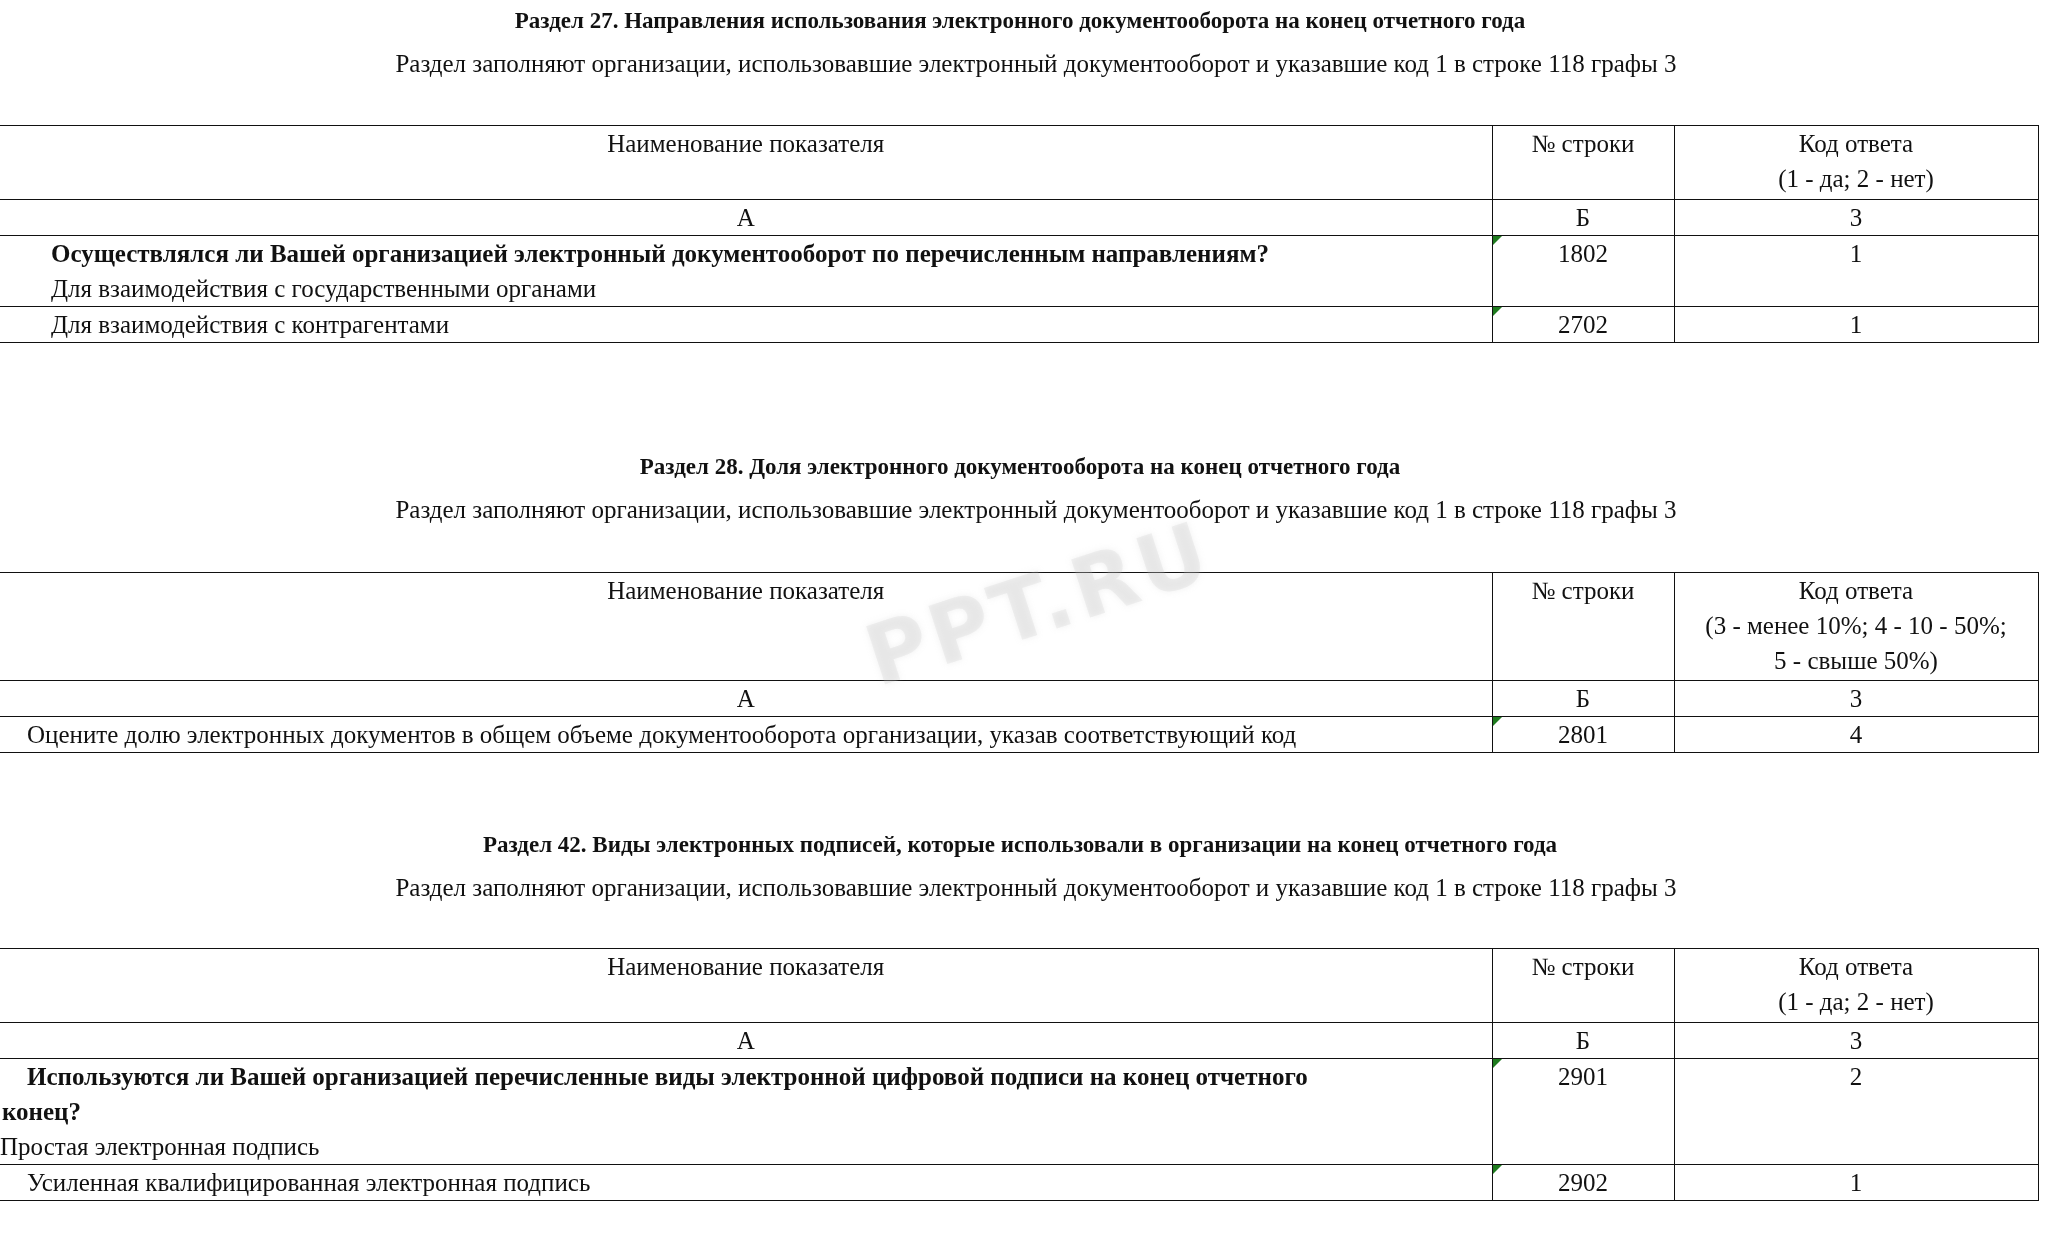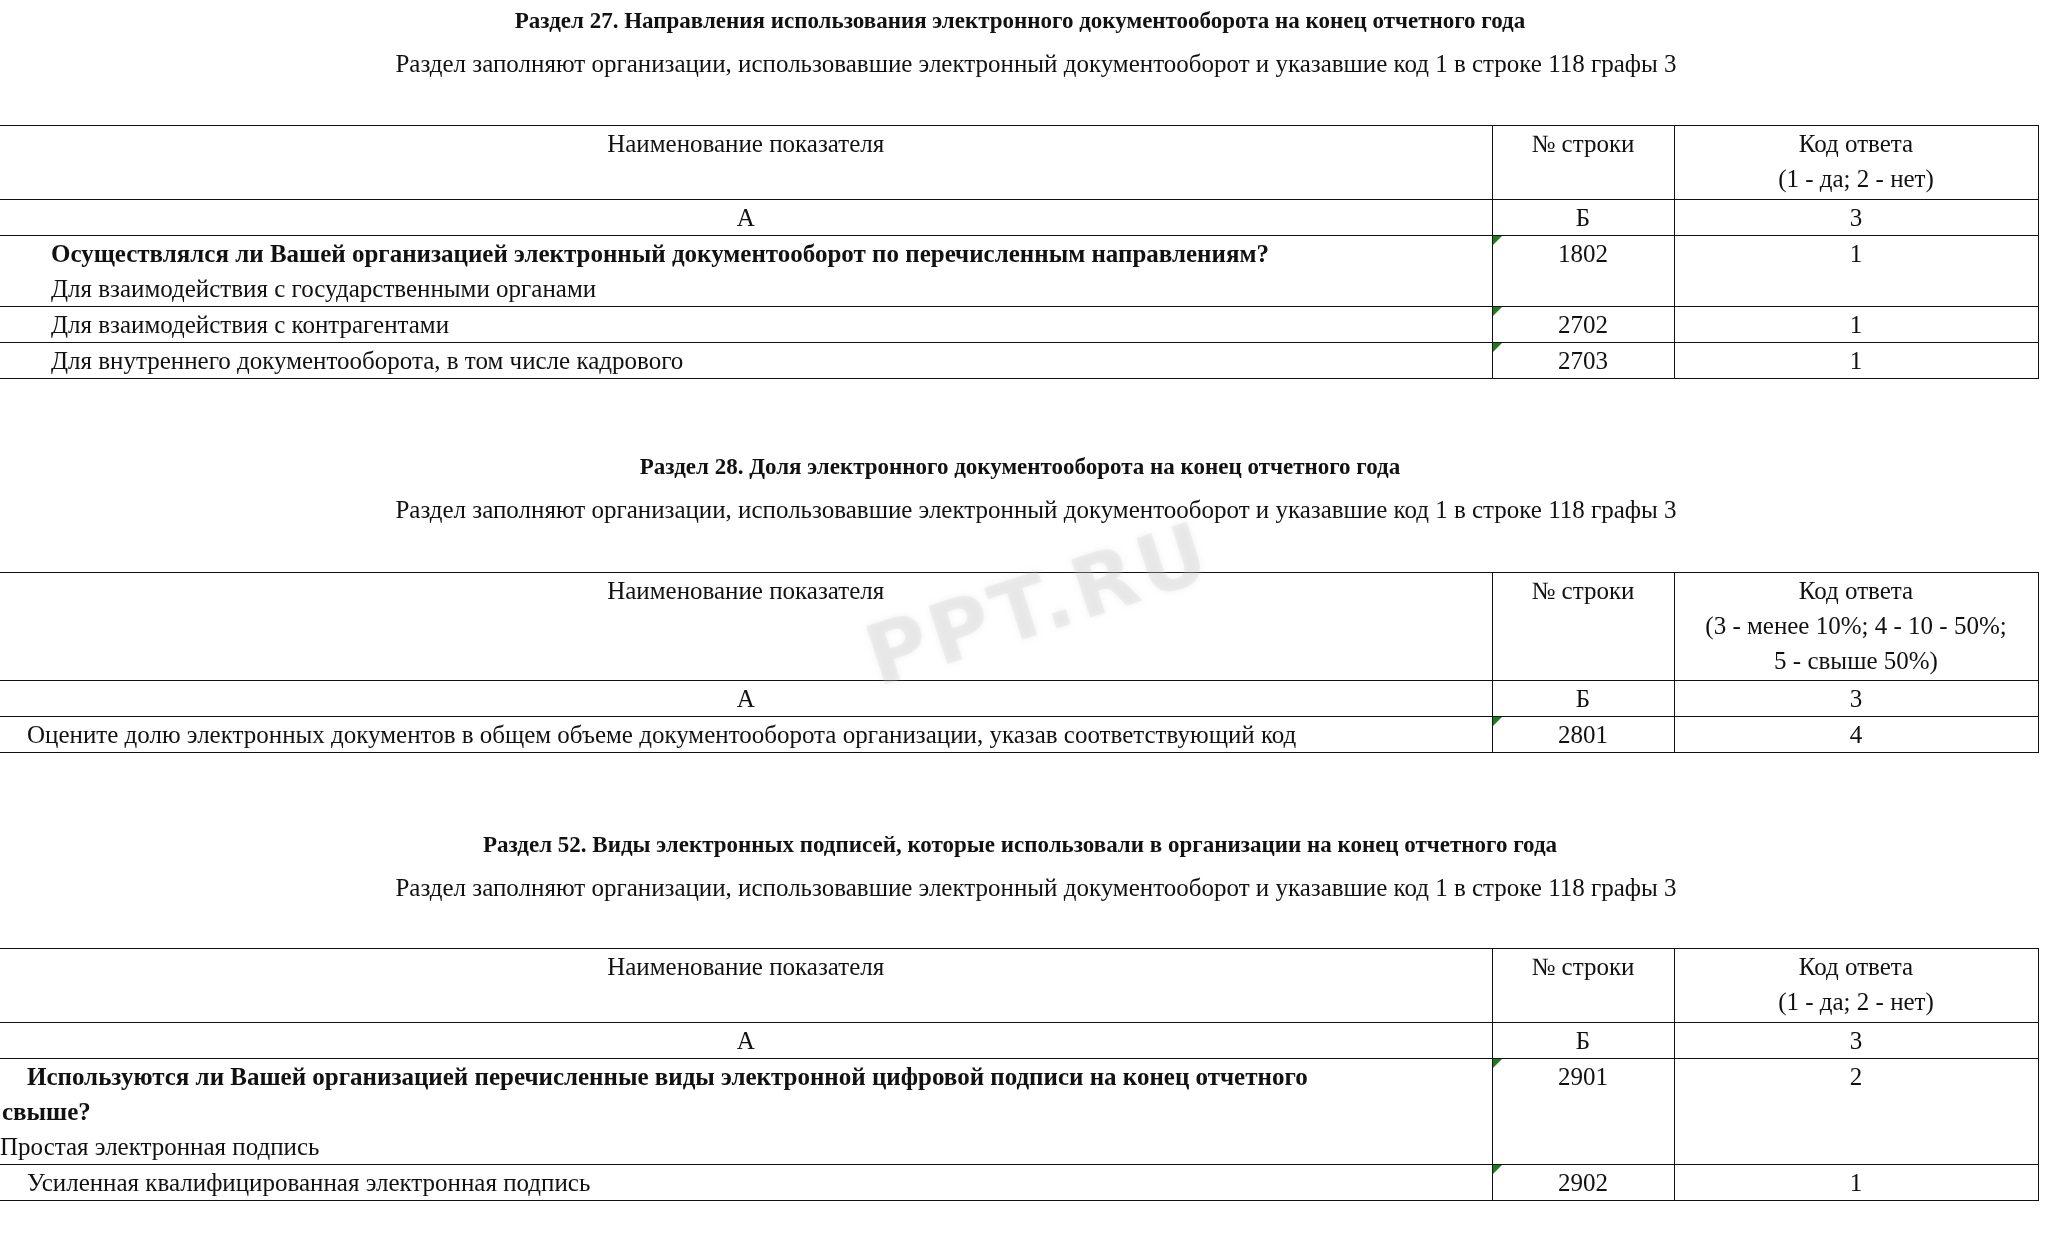--- a/index.html
+++ b/index.html
@@ -75,30 +75,20 @@
   <tr style="height:35px;margin-top:30px;">
     <td class="name ind1">Для взаимодействия с контрагентами</td>
     <td class="num">
       <span class="tri"></span>
       <span>2702</span>
     </td>
     <td class="code">
       <span>1</span>
     </td>
   </tr>
-  <tr style="height:34px;">
-    <td class="name ind1">Для внутреннего документооборота, в том числе кадрового</td>
-    <td class="num">
-      <span class="tri"></span>
-      <span>2703</span>
-    </td>
-    <td class="code">
-      <span>1</span>
-    </td>
-  </tr>
 </tbody>
   </table>
 
 <div class="sec-title" style="top:450px;">Раздел 28. Доля электронного документооборота на конец отчетного года</div>
 <div class="sec-sub" style="top:494px;">Раздел заполняют организации, использовавшие электронный документооборот и указавшие код 1 в строке 118 графы 3</div>
 
 <table class="form" style="top:572px;">
   <colgroup>
       <col class="c-name">
       <col class="c-num">
@@ -125,21 +115,21 @@
       <span class="tri"></span>
       <span>2801</span>
     </td>
     <td class="code">
       <span>4</span>
     </td>
   </tr>
 </tbody>
   </table>
 
-<div class="sec-title" style="top:828px;">Раздел 52. Виды электронных подписей, которые использовали в организации на конец отчетного года</div>
+<div class="sec-title" style="top:828px;">Раздел 42. Виды электронных подписей, которые использовали в организации на конец отчетного года</div>
 <div class="sec-sub" style="top:872px;">Раздел заполняют организации, использовавшие электронный документооборот и указавшие код 1 в строке 118 графы 3</div>
 
 <table class="form" style="top:948px;">
   <colgroup>
       <col class="c-name">
       <col class="c-num">
       <col class="c-code">
     </colgroup>
   <tbody>
       <tr style="height:74px;">
@@ -151,21 +141,21 @@
     </td>
   </tr>
   <tr style="height:36px;">
     <td class="name letters">А</td>
     <td class="num">Б</td>
     <td class="code">3</td>
   </tr>
   <tr style="height:105px;">
     <td class="name">
       <div class="q-bold" style="padding-left:27px;">Используются ли Вашей организацией перечисленные виды электронной цифровой подписи на конец отчетного</div>
-      <div class="q-bold" style="padding-left:2px;">свыше?</div>
+      <div class="q-bold" style="padding-left:2px;">конец?</div>
       <div style="">Простая электронная подпись</div>
     </td>
     <td class="num bottom">
       <span class="tri"></span>
       <span>2901</span>
     </td>
     <td class="code bottom">
       <span>2</span>
     </td>
   </tr>

